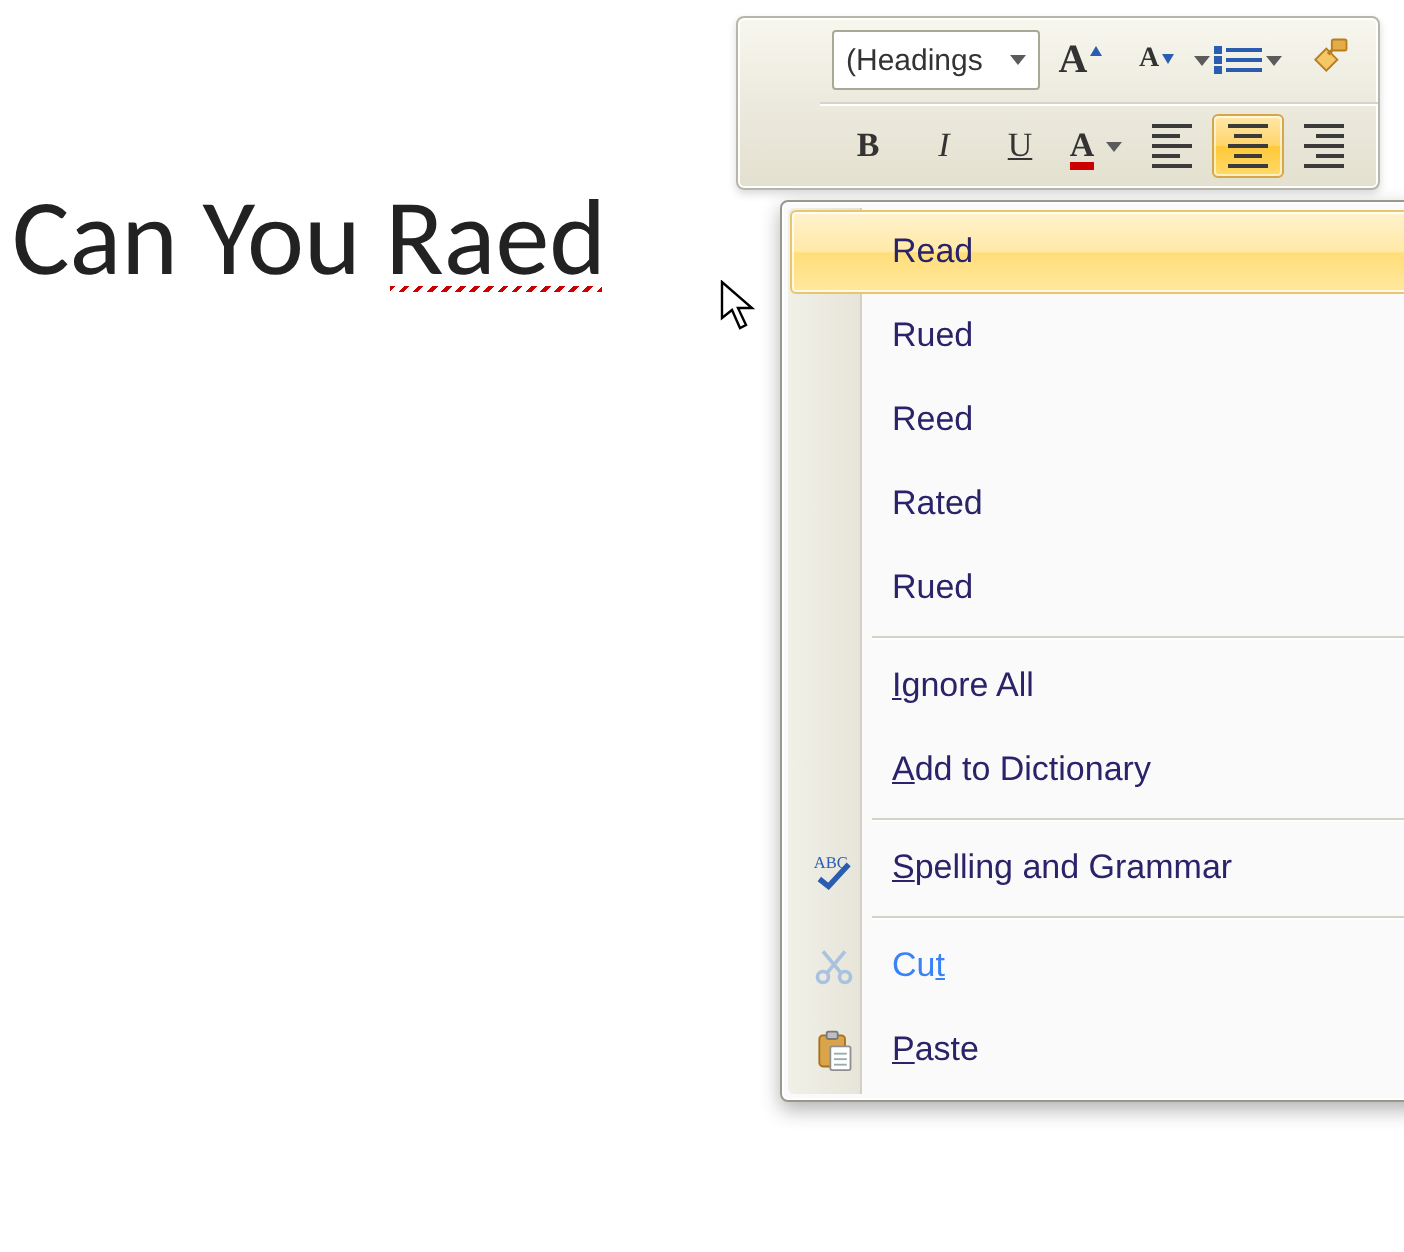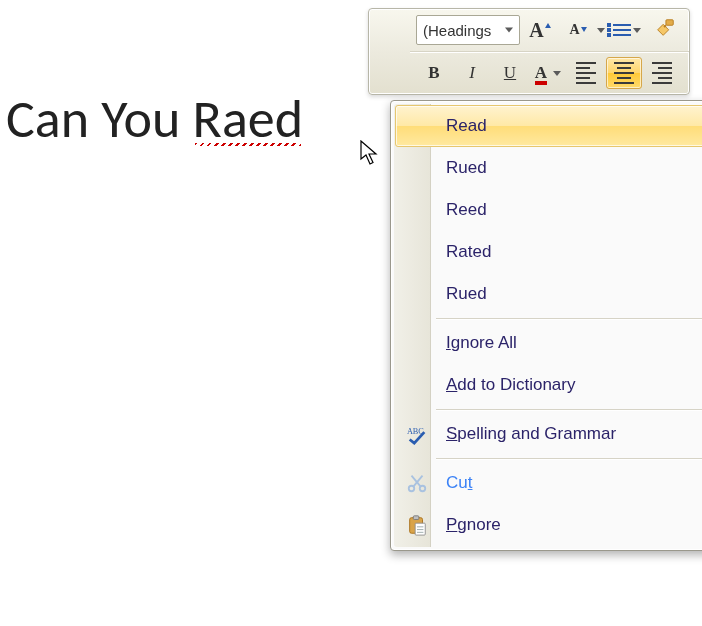--- a/index.html
+++ b/index.html
@@ -402,15 +402,15 @@
     <span class="ctx-icon">
       <svg viewBox="0 0 24 24">
         <rect x="4" y="4" width="14" height="17" rx="2" fill="#d9a44a" stroke="#a96f18"></rect>
         <rect x="8" y="2" width="6" height="4" rx="1" fill="#bfbfbf" stroke="#7a7a7a"></rect>
         <rect x="10" y="10" width="11" height="13" rx="1" fill="#fff" stroke="#8f8f8f"></rect>
         <line x1="12" y1="14" x2="19" y2="14" stroke="#9aa" stroke-width="1"></line>
         <line x1="12" y1="17" x2="19" y2="17" stroke="#9aa" stroke-width="1"></line>
         <line x1="12" y1="20" x2="19" y2="20" stroke="#9aa" stroke-width="1"></line>
       </svg>
     </span>
-    <span><span class="u">P</span><span>gnore</span></span>
+    <span><span class="u">P</span><span>aste</span></span>
   </div>
 </div>
 
 </body></html>

